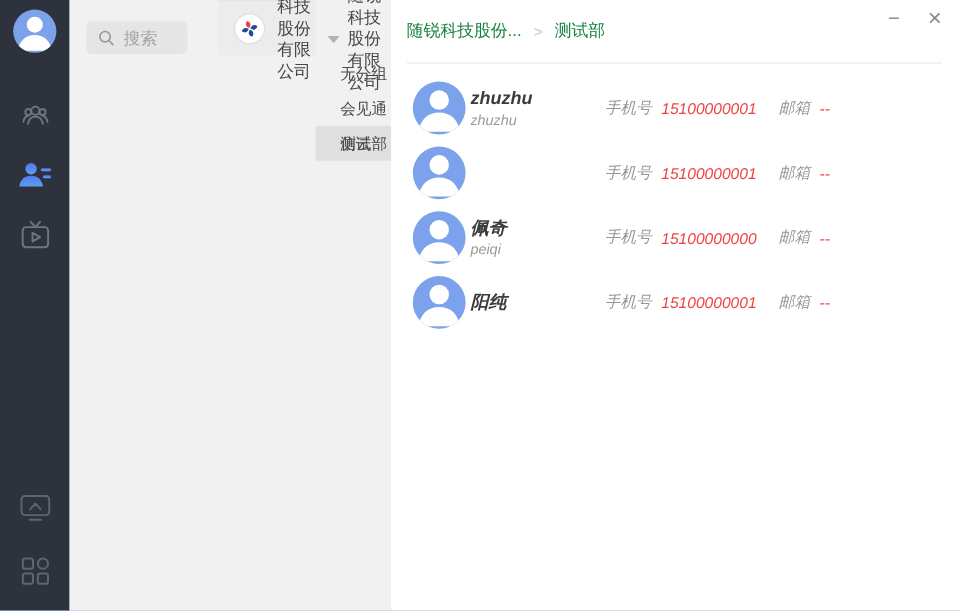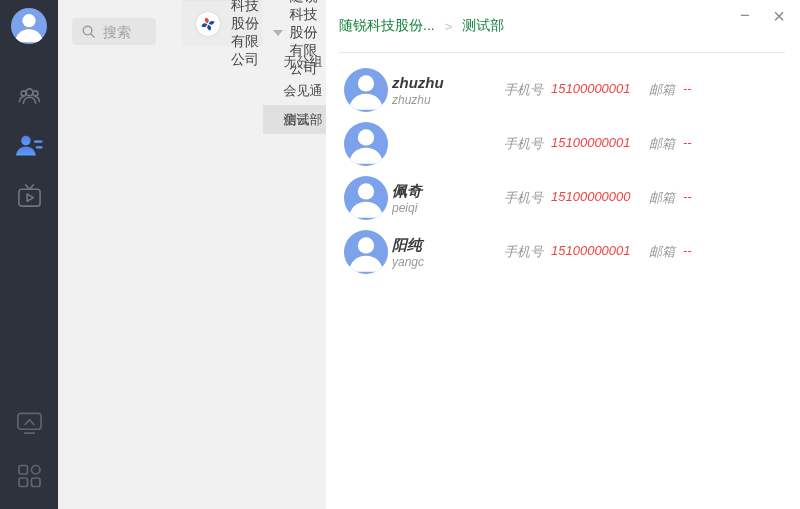--- a/index.html
+++ b/index.html
@@ -115,21 +115,21 @@
     height: 44px; margin-bottom: 10px; cursor: pointer;
   }
   .c-avatar {
     width: 44px; height: 44px; border-radius: 50%;
     background: #7ca2eb; overflow: hidden; flex-shrink: 0;
   }
   .c-avatar svg { width: 100%; height: 100%; display: block; }
   .c-nameblock { margin-left: 4px; width: 112px; overflow: hidden; }
   .c-name { font-size: 15px; font-weight: 700; color: #3c3c3c; line-height: 19px; }
   .c-username { font-size: 12px; color: #9a9a9a; line-height: 16px; }
-  .c-field { display: flex; align-items: flex-start; font-size: 13px; }
+  .c-field { display: flex; align-items: center; font-size: 13px; }
   .c-field.phone { width: 145px; }
   .f-label { color: #969696; margin-right: 8px; }
   .f-value { color: #ef4444; }
 </style>
 </head>
 <body>
 
 <svg width="0" height="0" style="position:absolute">
   <defs>
     <g id="person-silhouette">
@@ -306,21 +306,20 @@
         </div>
 
         <div class="contact-row">
           <div class="c-avatar">
             <svg viewBox="0 0 40 40">
               <use href="#person-silhouette"></use>
             </svg>
           </div>
           <div class="c-nameblock">
             <div class="c-name">阳纯</div>
-            <div class="c-username">yangc</div>
           </div>
           <div class="c-field phone">
             <span class="f-label">手机号</span>
             <span class="f-value">15100000001</span>
           </div>
           <div class="c-field email">
             <span class="f-label">邮箱</span>
             <span class="f-value">--</span>
           </div>
         </div>

